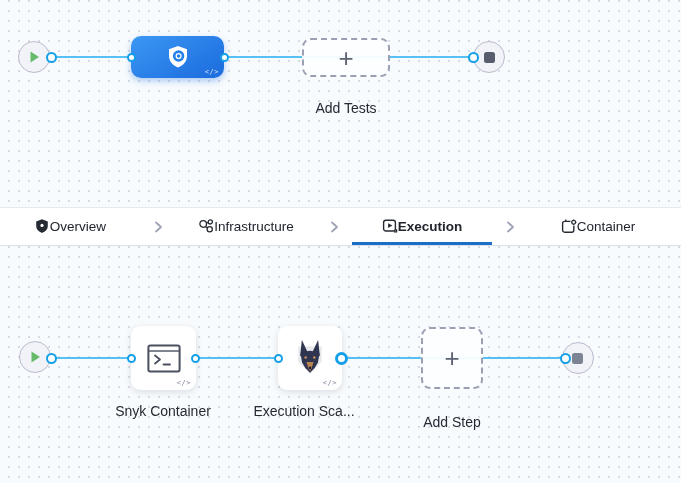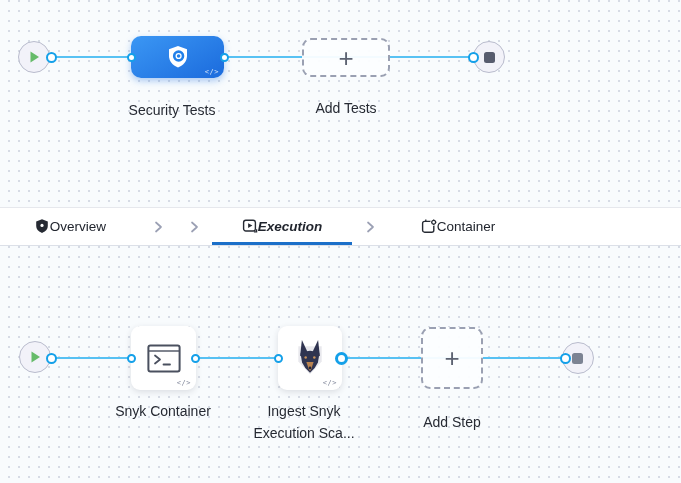--- a/index.html
+++ b/index.html
@@ -65,21 +65,21 @@
   .tabbar{
     position:absolute;top:207px;left:0;right:0;height:39px;background:#ffffff;
     border-top:1px solid #e6e8ed;border-bottom:1px solid #dce0e8;
     box-sizing:border-box;display:flex;align-items:stretch;z-index:4;
   }
   .tab{
     width:140px;display:flex;align-items:center;justify-content:center;gap:0;
     font-size:13.5px;color:#21252e;cursor:pointer;box-sizing:border-box;
     border-bottom:3px solid transparent;padding-top:2px;font-weight:500;
   }
-  .tab.active{border-bottom-color:#1b6fc9;font-weight:700;font-style:italic;}
+  .tab.active{border-bottom-color:#1b6fc9;font-weight:700;}
   .tab-sep{width:36px;display:flex;align-items:center;justify-content:center;}
   .tab svg,.tab-sep svg{flex:0 0 auto;}
 </style>
 </head>
 <body>
 
 <div class="screen">
 
   <div class="canvas canvas-top">
     <div class="flow-line" style="left:36px;top:56px;width:453px;"></div>
@@ -94,21 +94,20 @@
     <div class="stage-card">
       <svg width="26" height="26" viewBox="0 0 26 26">
         <path d="M13,2 L22,5.2 V12 C22,17 18.6,21.2 13,23.6 C7.4,21.2 4,17 4,12 V5.2 Z" fill="#ffffff"></path>
         <circle cx="13.6" cy="12" r="4.4" fill="#ffffff" stroke="#2180ea" stroke-width="2.6"></circle>
         <circle cx="13.6" cy="12" r="1.8" fill="#2180ea"></circle>
       </svg>
       <span class="code-badge on-blue">&lt;/&gt;</span>
     </div>
     <div class="dot" style="left:126.5px;top:52.5px;"></div>
     <div class="dot" style="left:219.5px;top:52.5px;"></div>
-    <div class="node-label" style="left:92px;top:99px;width:160px;">Security Tests</div>
 
     <div class="dashed-box" style="left:302px;top:38px;width:88px;height:39px;">
       <span class="plus-glyph">+</span>
     </div>
     <div class="node-label" style="left:286px;top:97px;width:120px;">Add Tests</div>
 
     <div class="dot ring" style="left:467.5px;top:51.5px;"></div>
     <div class="endpoint" style="left:473px;top:41px;">
       <span class="stop-square" style="background:#575c6e;"></span>
     </div>
@@ -119,20 +118,30 @@
       <svg width="16" height="16" viewBox="0 0 16 16">
         <path d="M8,1.2 L13.8,3.4 V7.8 C13.8,11.3 11.4,13.7 8,14.9 C4.6,13.7 2.2,11.3 2.2,7.8 V3.4 Z" fill="#262a33"></path>
         <circle cx="8" cy="7.4" r="1.6" fill="#ffffff"></circle>
       </svg>
       <span>Overview</span>
     </div>
     <div class="tab-sep">
       <svg width="16" height="16" viewBox="0 0 16 16">
         <polyline points="6,3.5 11,8 6,12.5" fill="none" stroke="#9ba0b4" stroke-width="1.7" stroke-linecap="round" stroke-linejoin="round"></polyline>
       </svg>
+    </div>
+    <div class="tab">
+      <svg width="16" height="16" viewBox="0 0 16 16">
+        <circle cx="5.2" cy="6" r="3.3" fill="none" stroke="#262a33" stroke-width="1.3"></circle>
+        <circle cx="12.3" cy="3.9" r="2.1" fill="none" stroke="#262a33" stroke-width="1.3"></circle>
+        <circle cx="11.7" cy="11.2" r="2.6" fill="none" stroke="#262a33" stroke-width="1.3"></circle>
+        <line x1="8.4" y1="5.1" x2="10.2" y2="4.5" stroke="#262a33" stroke-width="1.2"></line>
+        <line x1="7.5" y1="8.5" x2="9.5" y2="9.9" stroke="#262a33" stroke-width="1.2"></line>
+      </svg>
+      <span>Infrastructure</span>
     </div>
     <div class="tab-sep">
       <svg width="16" height="16" viewBox="0 0 16 16">
         <polyline points="6,3.5 11,8 6,12.5" fill="none" stroke="#9ba0b4" stroke-width="1.7" stroke-linecap="round" stroke-linejoin="round"></polyline>
       </svg>
     </div>
     <div class="tab active">
       <svg width="16" height="16" viewBox="0 0 16 16">
         <rect x="1.6" y="2.2" width="11.8" height="10.8" rx="2.2" fill="none" stroke="#262a33" stroke-width="1.4"></rect>
         <polygon points="6.1,5.3 10.4,7.6 6.1,9.9" fill="#262a33"></polygon>
@@ -195,21 +204,20 @@
       <circle cx="15.2" cy="21.5" r="1.4" fill="#c9935a"></circle>
       <circle cx="24.8" cy="21.5" r="1.4" fill="#c9935a"></circle>
       <path d="M16,26.5 L24,26.5 L21.6,34 L20,36.5 L18.4,34 Z" fill="#b98350"></path>
       <circle cx="20" cy="33" r="1.5" fill="#23263a"></circle>
     </svg>
     <span class="code-badge on-white">&lt;/&gt;</span>
   </div>
   <div class="dot" style="left:274px;top:353.5px;"></div>
   <div class="dot ring-lg" style="left:335px;top:351.5px;"></div>
   <div class="node-label" style="left:234px;top:400px;width:140px;">
-    <div>Ingest Snyk</div>
     <div>Execution Sca...</div>
   </div>
 
   <div class="dashed-box" style="left:421px;top:327px;width:62px;height:62px;">
     <span class="plus-glyph">+</span>
   </div>
   <div class="node-label" style="left:392px;top:380px;width:120px;margin-top:31px;">Add Step</div>
 
   <div class="dot ring" style="left:559.5px;top:352.5px;"></div>
   <div class="endpoint" style="left:561.5px;top:342px;">

